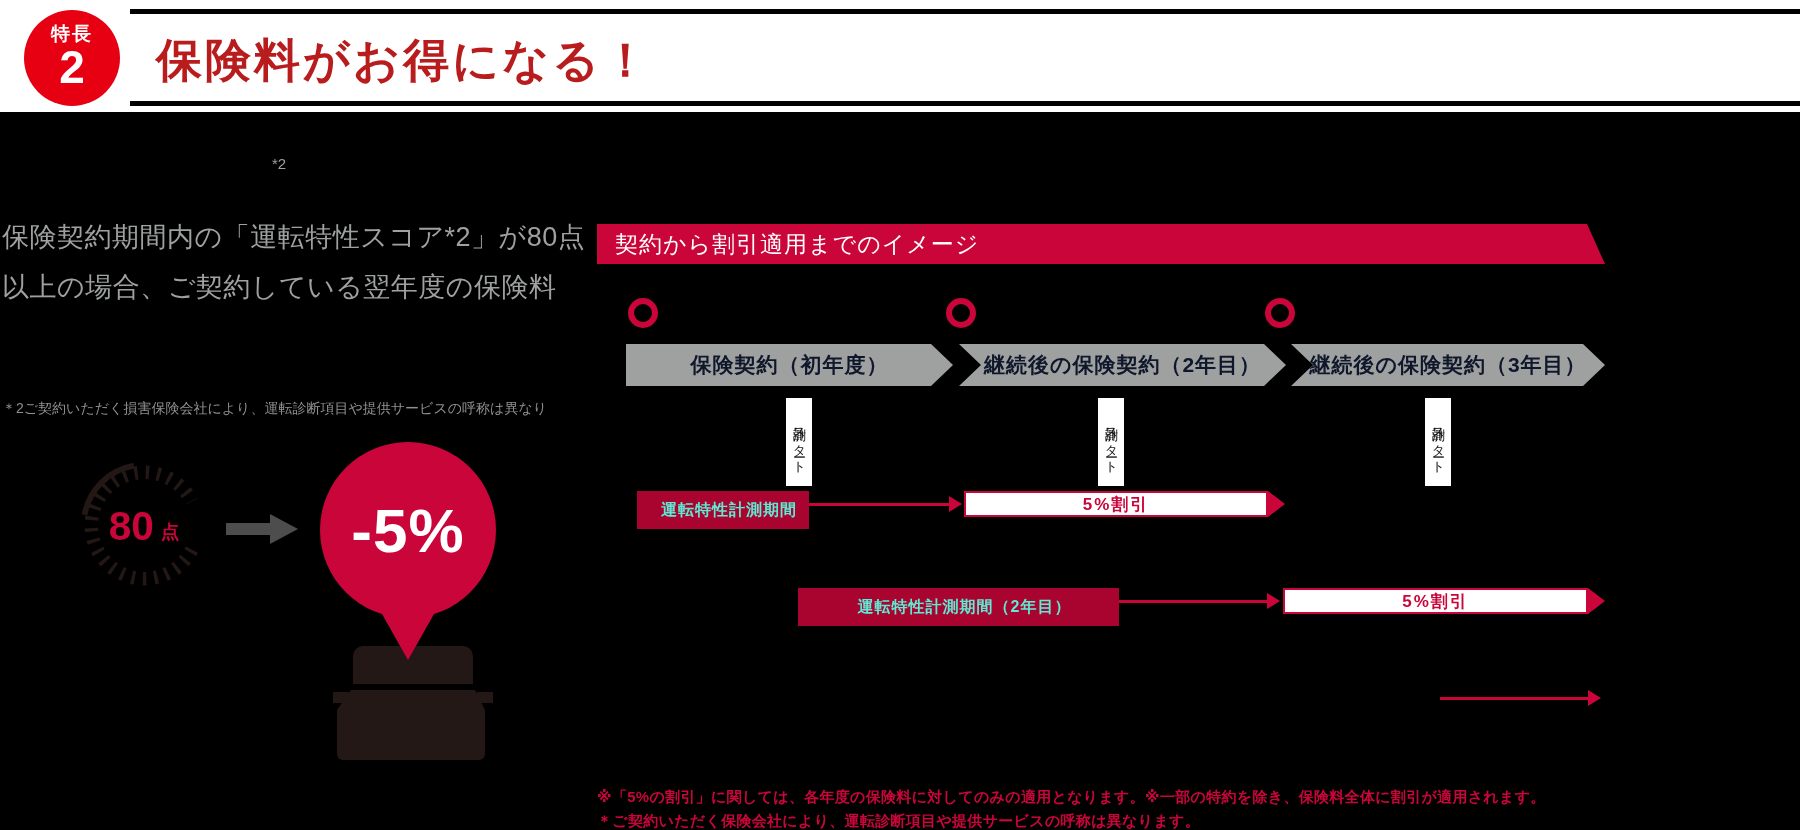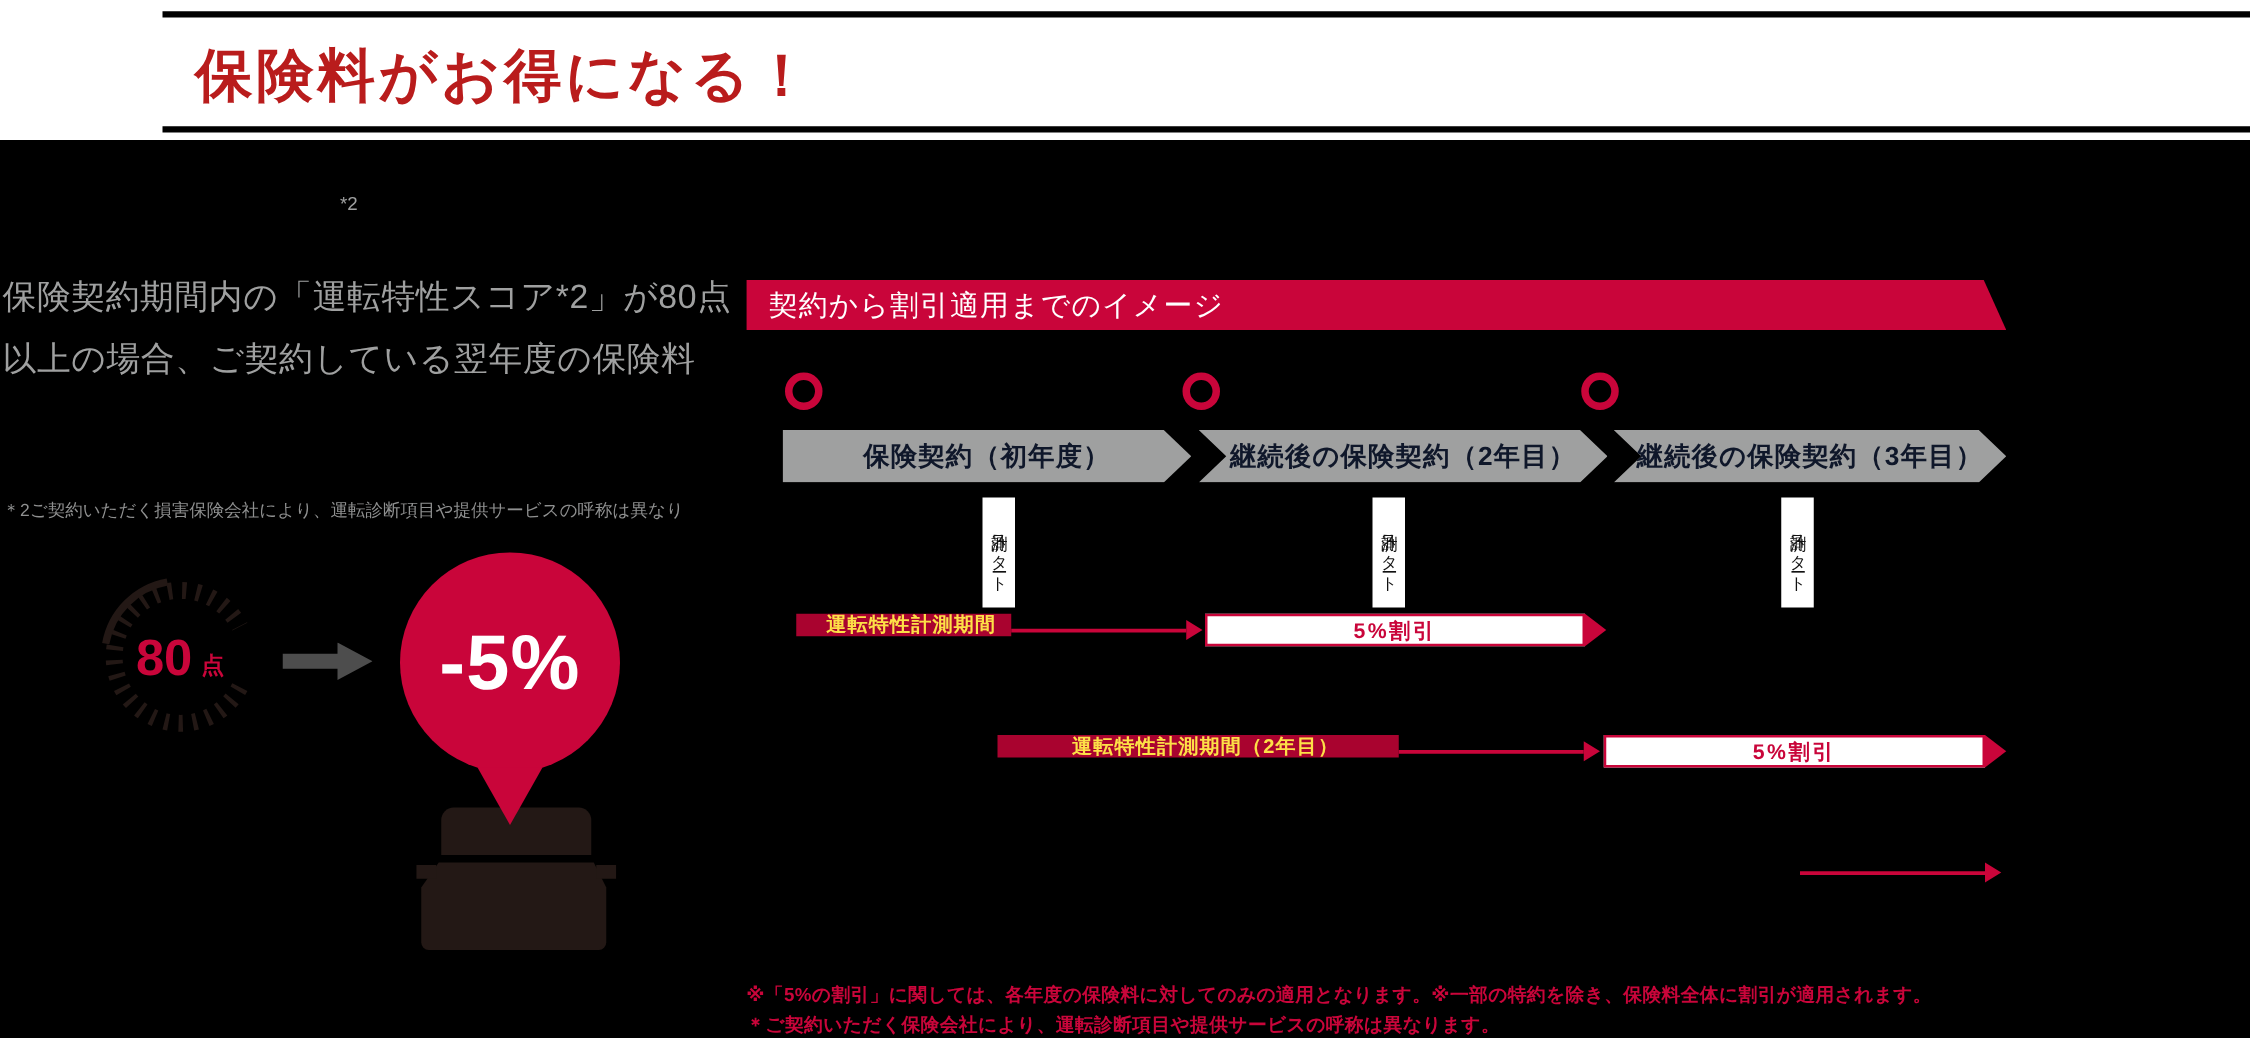--- a/index.html
+++ b/index.html
@@ -58,21 +58,21 @@
   .tl-bar.b2 { left:959px; width:327px;
       clip-path:polygon(0 0, calc(100% - 22px) 0, 100% 50%, calc(100% - 22px) 100%, 0 100%, 22px 50%); }
   .tl-bar.b3 { left:1291px; width:314px;
       clip-path:polygon(0 0, calc(100% - 22px) 0, 100% 50%, calc(100% - 22px) 100%, 0 100%, 22px 50%); }
 
   .v-label { position:absolute; top:398px; width:26px; height:88px; background:#fff; color:#111;
              writing-mode:vertical-rl; text-orientation:upright; font-size:13px; line-height:26px;
              text-align:center; letter-spacing:1px; }
   .v-label.v1 { left:786px; } .v-label.v2 { left:1098px; } .v-label.v3 { left:1425px; }
 
-  .measure-box { position:absolute; height:18px; background:#a9032f; color:#fde047;
+  .measure-box { position:absolute; height:38px; background:#a9032f; color:#5eead4;
                  font-size:16px; font-weight:bold; display:flex; align-items:center;
                  justify-content:center; letter-spacing:1px;padding-left:12px; }
   .m1 { left:637px; top:491px; width:172px; }
   .m2 { left:798px; top:588px; width:321px; }
   .m3 { left:1119px; top:685px; width:321px; }
 
   .arrow-line { position:absolute; height:3px; background:#c9053a; }
   .al1 { left:809px; top:503px; width:140px; }
   .al2 { left:1119px; top:600px; width:148px; }
   .al3 { left:1440px; top:697px; width:148px; }
@@ -98,20 +98,24 @@
                    font-size:15px; font-weight:bold; line-height:24px; letter-spacing:0.3px; }
 </style>
 </head>
 <body>
 
 <div class="stage">
 
   <div class="title-band">
     <div class="rule rule-top"></div>
     <div class="rule rule-bottom"></div>
+    <div class="badge">
+      <span class="badge-label">特長</span>
+      <span class="badge-number">2</span>
+    </div>
     <h1 class="page-title">保険料がお得になる！</h1>
   </div>
 
   <div class="sup-note">*2</div>
 
   <div class="intro">
     <div>保険契約期間内の「運転特性スコア*2」が80点</div>
     <div>以上の場合、ご契約している翌年度の保険料</div>
   </div>
 

